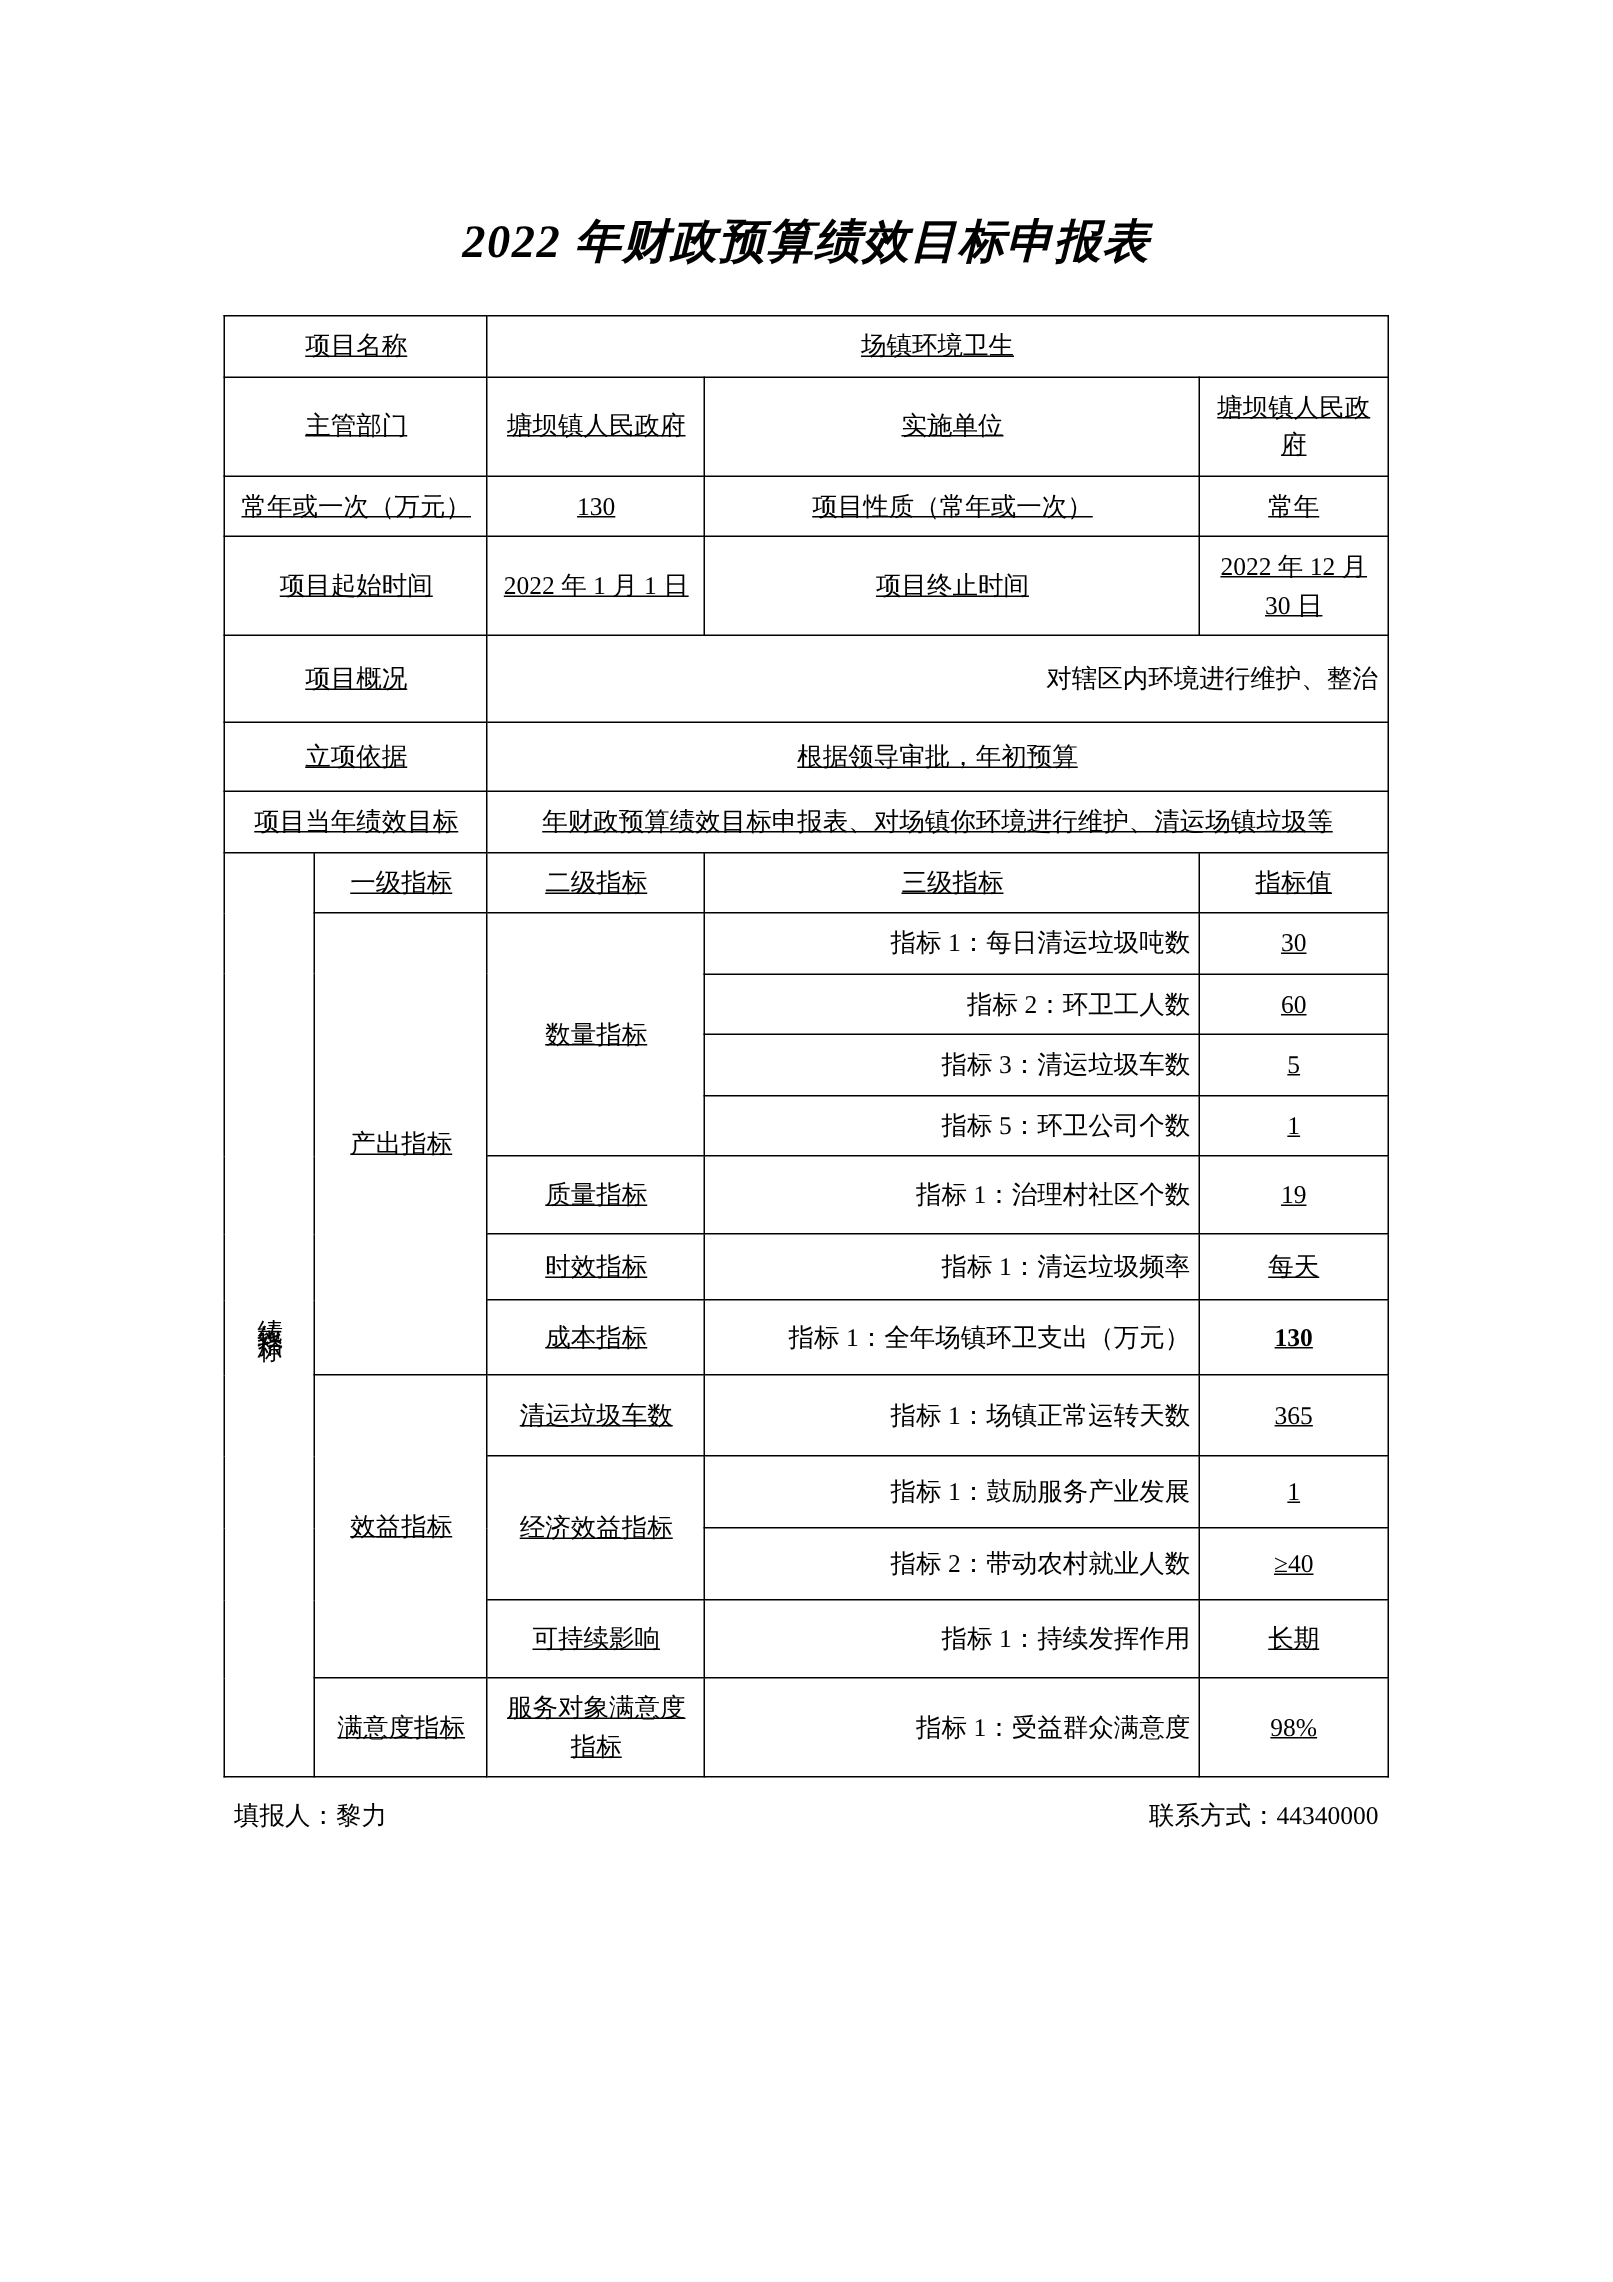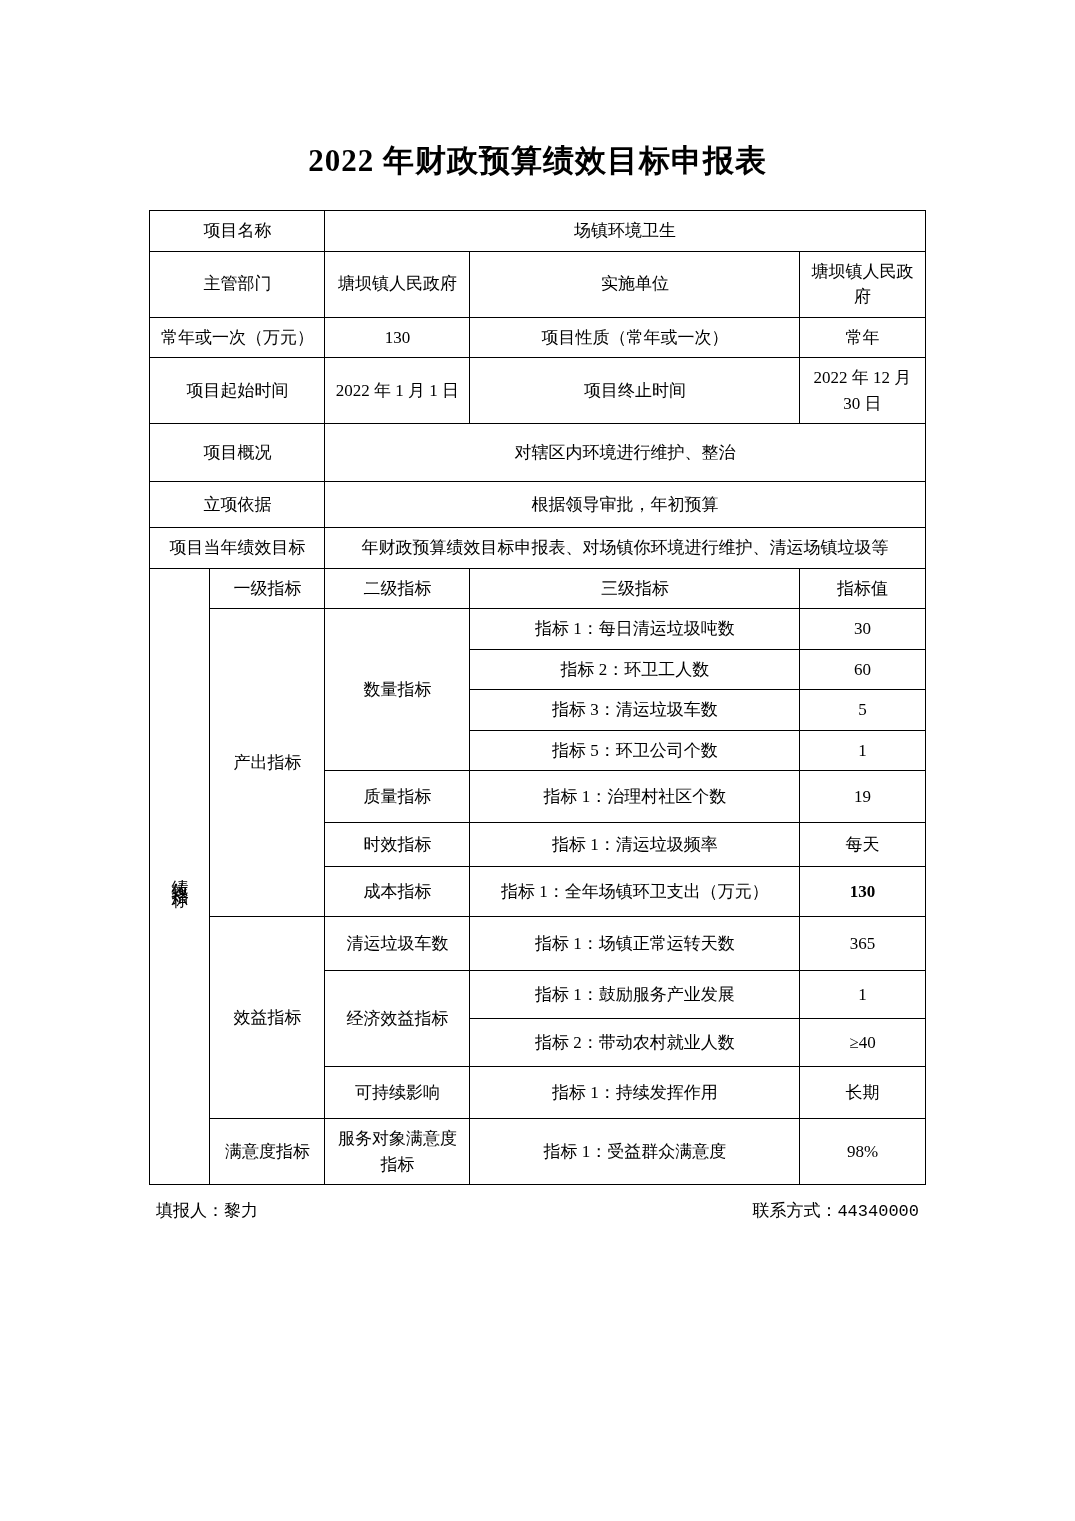--- a/index.html
+++ b/index.html
@@ -22,54 +22,54 @@
     position: relative;
   }
   .doc-title {
     text-align: center;
     font-size: 31px;
     font-weight: bold;
     letter-spacing: 1px;
     margin-top: 140px;
     margin-bottom: 28px;
     font-family: "Liberation Serif", "DejaVu Serif", serif;
+    font-style: italic;
   }
   table.main {
     border-collapse: collapse;
     width: 775px;
     margin: 0 auto;
     table-layout: fixed;
   }
   table.main td {
     border: 1px solid #000000;
     font-size: 17px;
     padding: 7px 6px;
     vertical-align: middle;
     line-height: 1.5;
     font-family: "Liberation Serif", "DejaVu Serif", serif;
   }
-  .c { text-align: center; }
-  .l { text-align: center; padding-left: 10px; }
+  .c { text-align: center; text-decoration: underline; }
+  .l { text-align: right; padding-left: 10px; }
   .bold { font-weight: bold; }
   .vert {
     writing-mode: vertical-rl;
     text-orientation: upright;
     letter-spacing: 4px;
     display: inline-block;
     line-height: 1.25;
   }
   .footer {
     width: 775px;
     margin: 14px auto 0 auto;
     display: flex;
     justify-content: space-between;
     font-size: 17px;
     padding: 0 6px;
     box-sizing: border-box;
-    font-family: Liberation Mono, monospace;
   }
   .footer span { white-space: nowrap; }
 </style>
 </head>
 <body>
 
 <div class="page">
 
   <div class="doc-title">2022 年财政预算绩效目标申报表</div>
 

